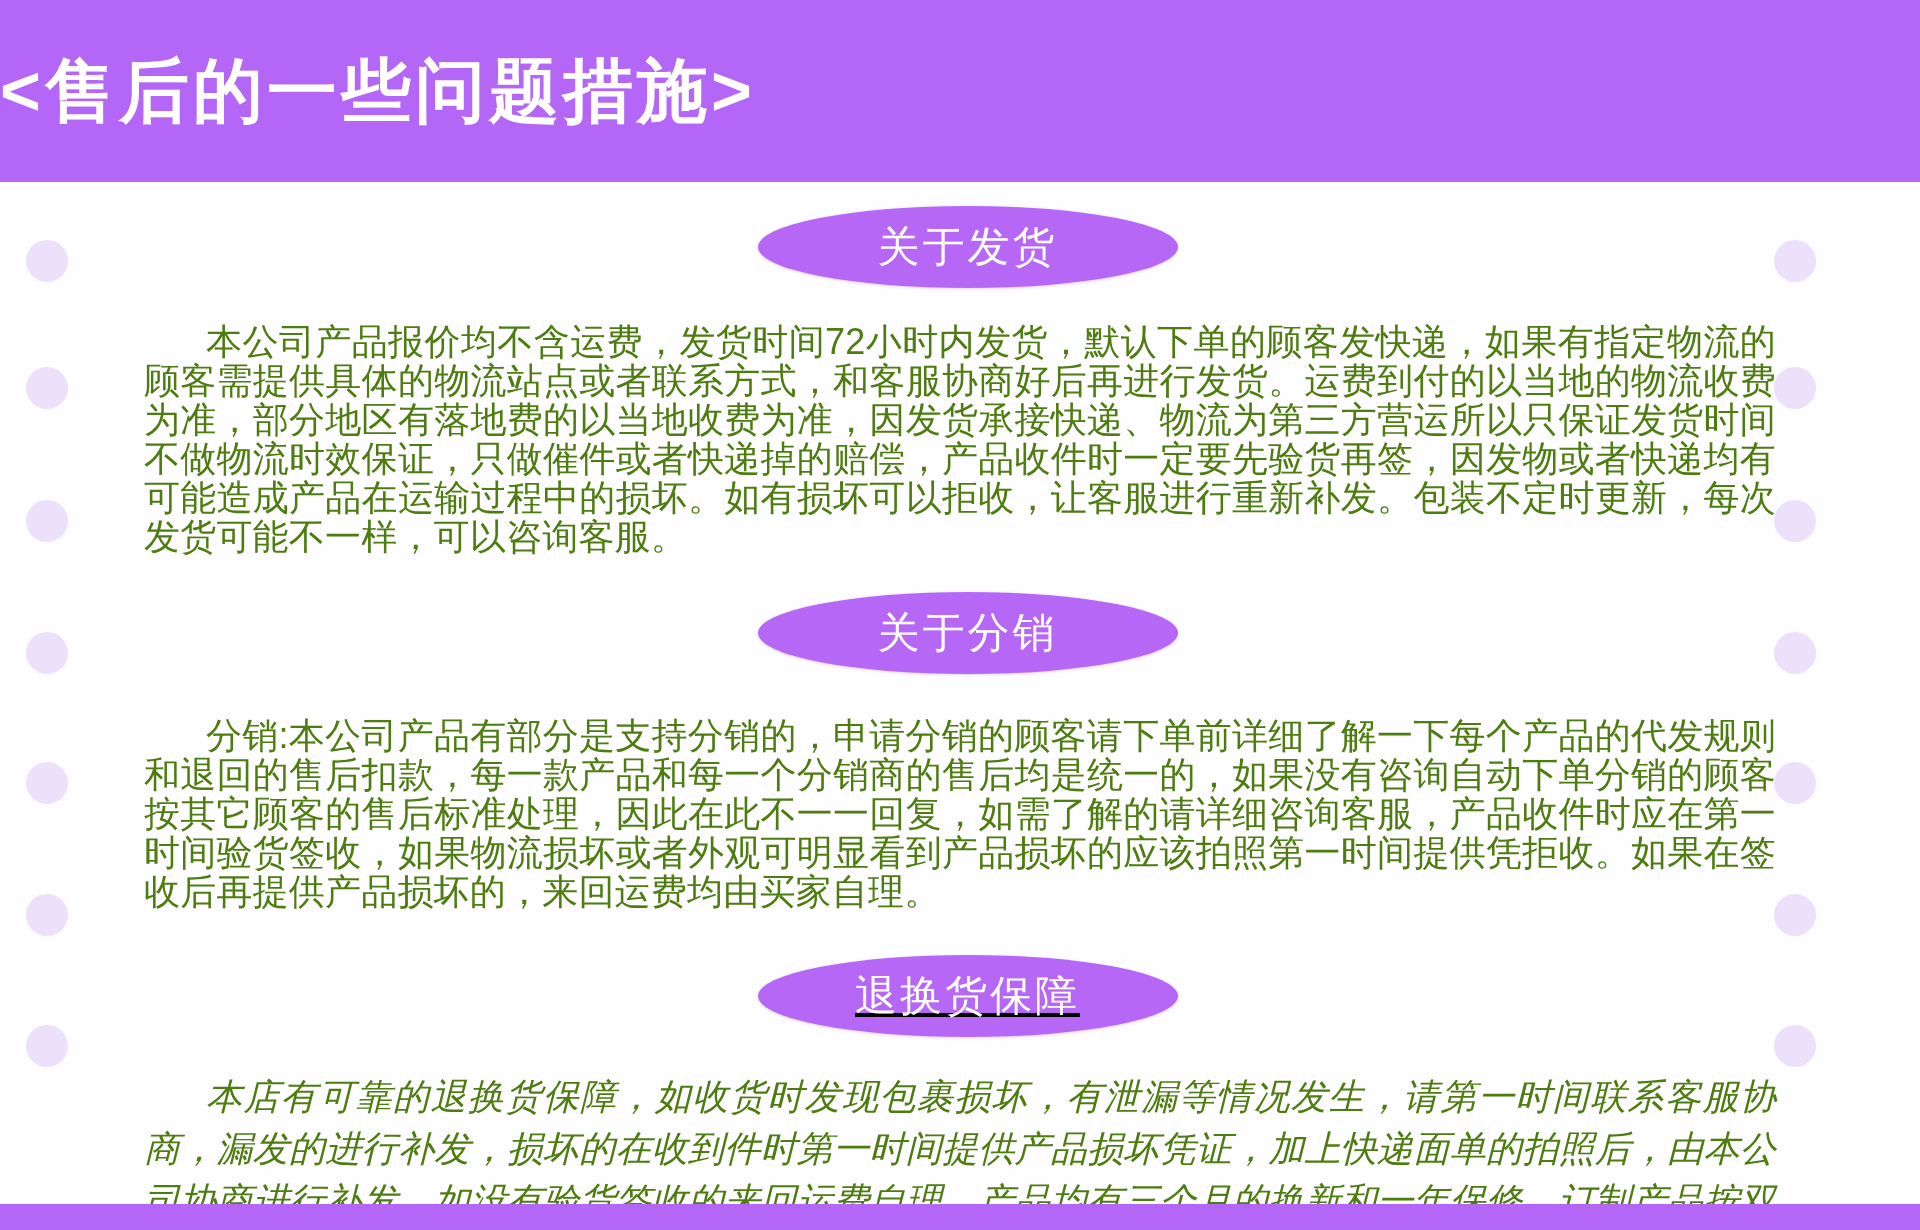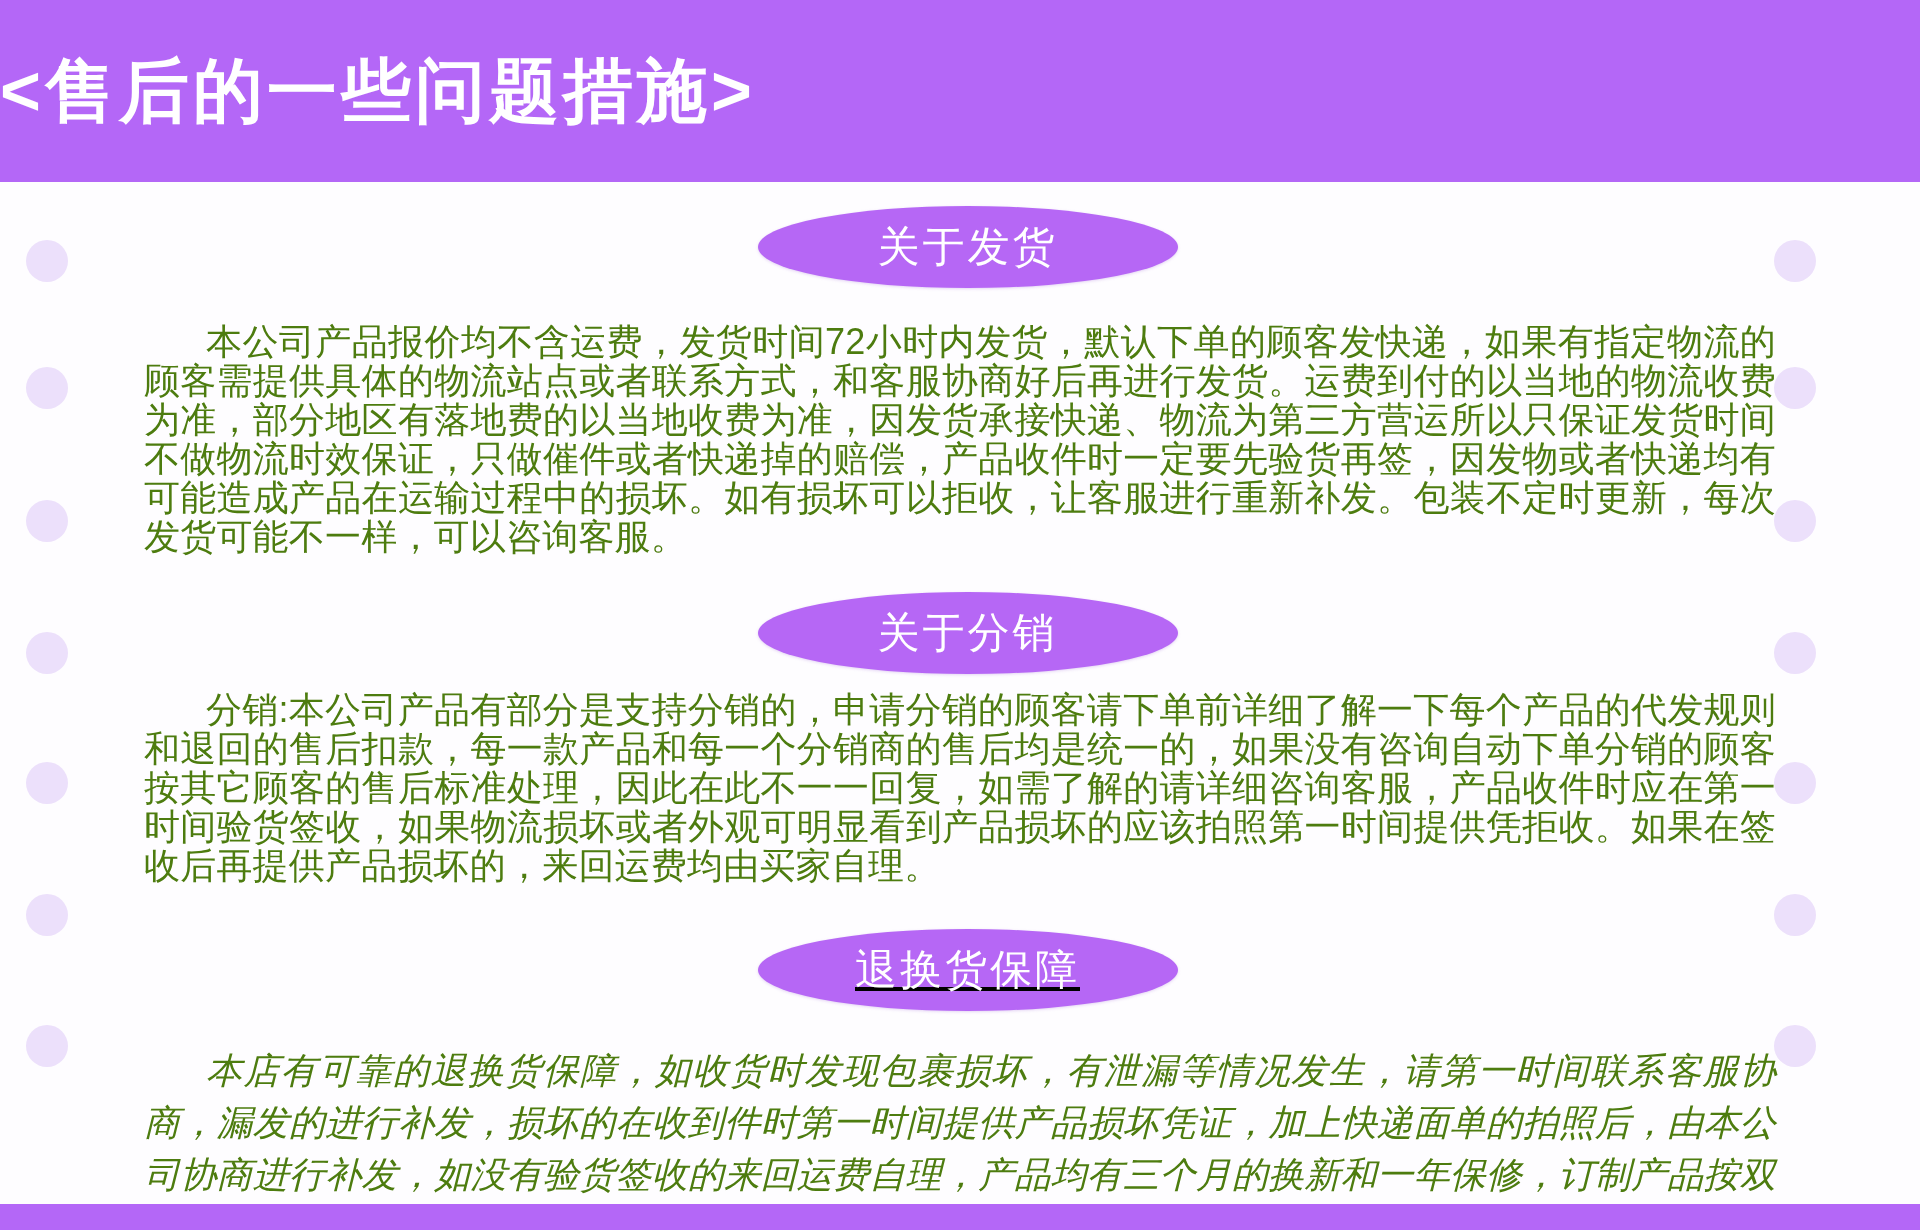--- a/index.html
+++ b/index.html
@@ -118,21 +118,21 @@
     margin: 0 auto;
     width: 1632px;
     word-break: break-all;
   }
 
   
   .sec-ship  .pill-wrap { margin-top: 24px; }
   .sec-ship  .para      { margin-top: 34px; }
 
   .sec-dist  .pill-wrap { margin-top: 36px; }
-  .sec-dist  .para      { margin-top: 16px; }
+  .sec-dist  .para      { margin-top: 42px; }
 
   .sec-return .pill-wrap { margin-top: 44px; text-decoration: underline; }
   .sec-return .para      { margin-top: 34px; line-height: 52px; font-style: italic; }
 
   
   .footer-bar {
     width: 100%;
     height: 26px;
     background: #b467f7;
     flex: 0 0 auto;

